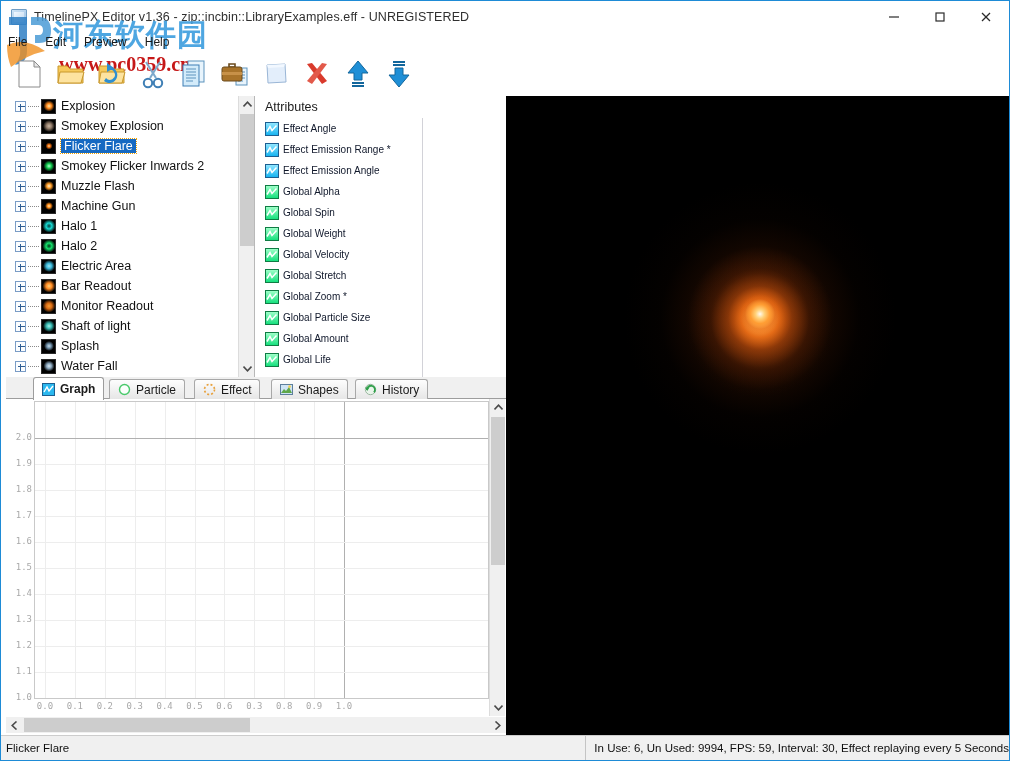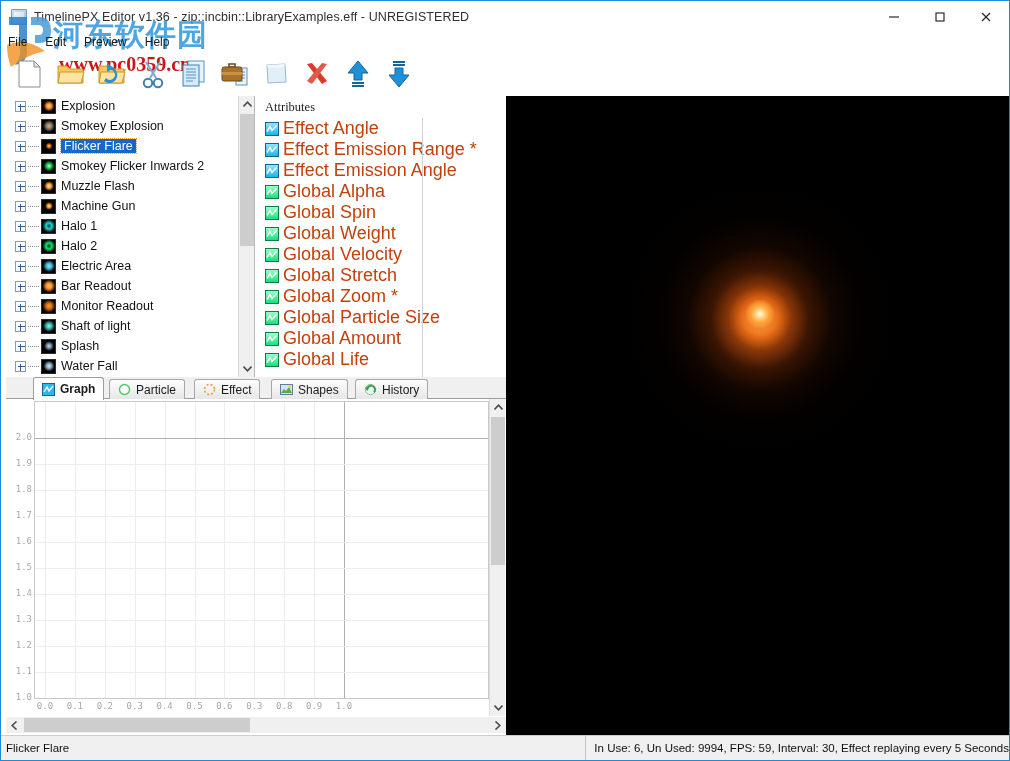--- a/index.html
+++ b/index.html
@@ -155,32 +155,32 @@
   .hsb .arrow.left { left:0; } .hsb .arrow.right { right:0; }
   .hsb .thumbbar { position:absolute; top:1px; height:14px; background:#cdcdcd; }
 
   
   .attr-panel {
     position:absolute; left:251px; top:0; width:250px; height:281px;
     background:#ffffff;
   }
   .attr-header {
     height:22px; display:flex; align-items:center; padding-left:9px;
-    font-size:12.5px; color:#1a1a1a;font-family:Liberation Serif, serif;
+    font-size:12.5px; color:#1a1a1a;
   }
   .attr-col-div { position:absolute; left:166px; top:22px; width:1px; height:259px; background:#d2d2d8; }
   .attr-row { height:21px; display:flex; align-items:center; padding-left:9px; white-space:nowrap; }
   .attr-ico {
     width:14px; height:14px; flex:none; margin-right:4px; position:relative;
     border:1px solid #1c5f91; overflow:hidden;
   }
   .attr-ico.cyan { background:linear-gradient(180deg,#8fe6ff,#18b4f0); }
   .attr-ico.green { background:linear-gradient(180deg,#9dffc8,#17e07e); border-color:#0f7c44; }
   .attr-ico svg { position:absolute; left:0; top:0; }
-  .attr-label { font-size:18px; color:#c2410c; }
+  .attr-label { font-size:10px; color:#0f172a; }
 
   
   .tabstrip {
     position:absolute; left:1px; top:281px; width:500px; height:22px;
     background:#f0f0f0; border-bottom:1px solid #9d9d9d;
   }
   .tab {
     position:absolute; top:2px; height:20px;
     display:flex; align-items:center; padding:0 8px;
     background:linear-gradient(180deg,#fdfdfd,#e6e6e6);

